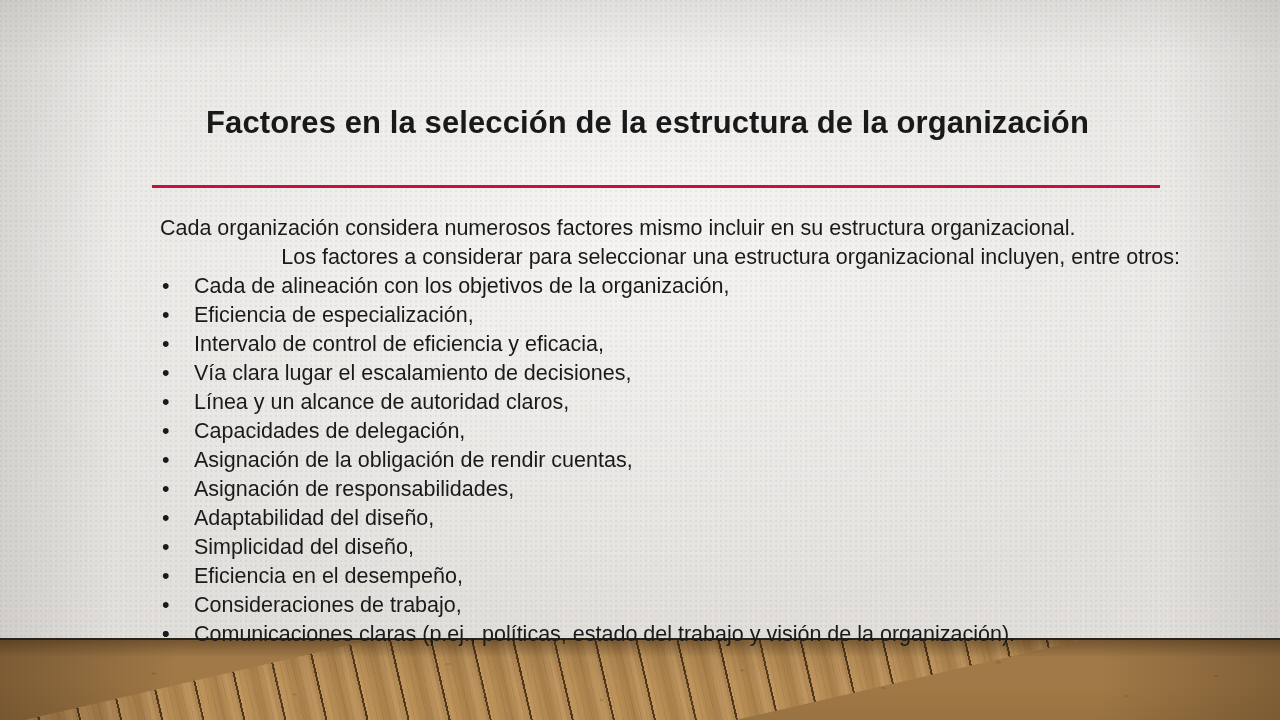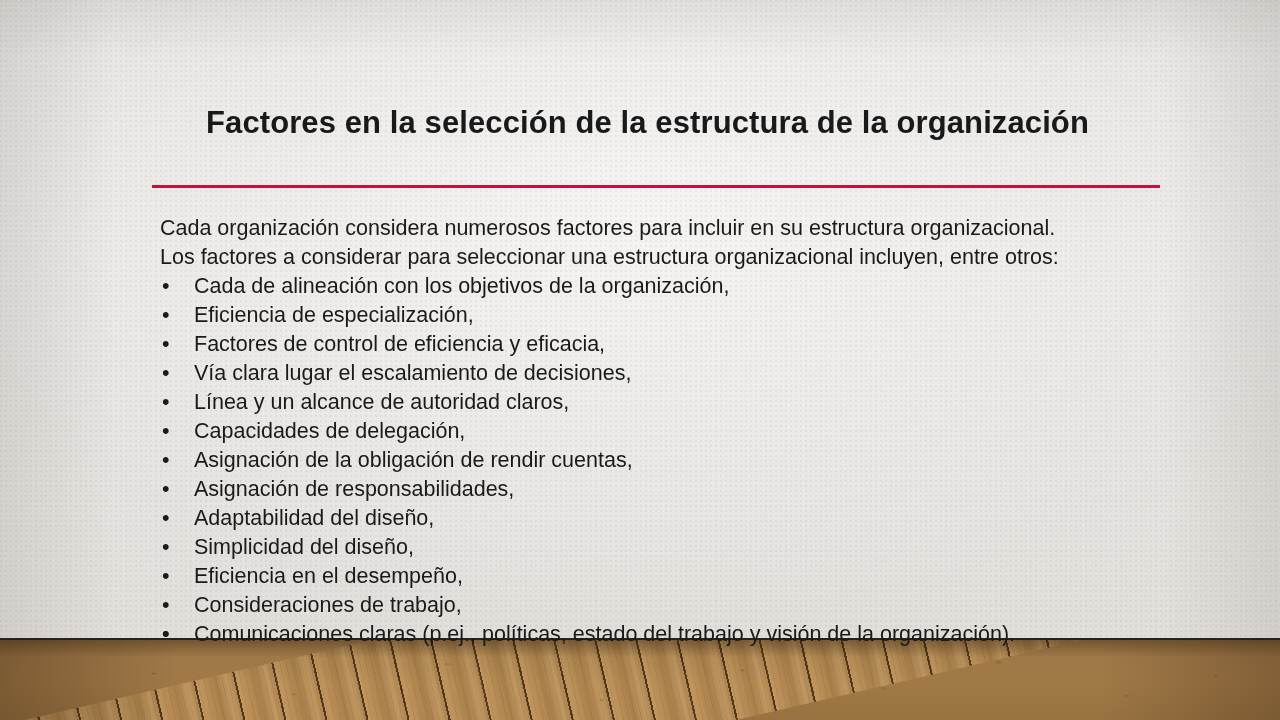--- a/index.html
+++ b/index.html
@@ -146,21 +146,21 @@
     font-size: 21.5px;
     line-height: 29px;
   }
   .lead {
     margin: 0;
     text-align: justify;
     text-justify: inter-word;
   }
   .lead .last-line {
     display: block;
-    text-align: left;
+    text-align: right;
   }
   ul.bullets {
     list-style: none;
     margin: 0;
     padding: 0;
   }
   ul.bullets li {
     position: relative;
     padding-left: 34px;
     line-height: 29px;
@@ -191,27 +191,27 @@
     <div class="floor-knots"></div>
     <div class="floor-shade"></div>
   </div>
 
   <h1 class="title">Factores en la selección de la estructura de la organización</h1>
 
   <div class="rule"></div>
 
   <div class="body">
     <p class="lead">
-      <span>Cada organización considera numerosos factores para incluir en su estructura organizacional.</span>
+      <span>Cada organización considera numerosos factores mismo incluir en su estructura organizacional.</span>
       <span class="last-line">Los factores a considerar para seleccionar una estructura organizacional incluyen, entre otros:</span>
     </p>
     <ul class="bullets">
         <li><span class="dot">•</span><span>Cada de alineación con los objetivos de la organización,</span></li>
         <li><span class="dot">•</span><span>Eficiencia de especialización,</span></li>
-        <li><span class="dot">•</span><span>Factores de control de eficiencia y eficacia,</span></li>
+        <li><span class="dot">•</span><span>Intervalo de control de eficiencia y eficacia,</span></li>
         <li><span class="dot">•</span><span>Vía clara lugar el escalamiento de decisiones,</span></li>
         <li><span class="dot">•</span><span>Línea y un alcance de autoridad claros,</span></li>
         <li><span class="dot">•</span><span>Capacidades de delegación,</span></li>
         <li><span class="dot">•</span><span>Asignación de la obligación de rendir cuentas,</span></li>
         <li><span class="dot">•</span><span>Asignación de responsabilidades,</span></li>
         <li><span class="dot">•</span><span>Adaptabilidad del diseño,</span></li>
         <li><span class="dot">•</span><span>Simplicidad del diseño,</span></li>
         <li><span class="dot">•</span><span>Eficiencia en el desempeño,</span></li>
         <li><span class="dot">•</span><span>Consideraciones de trabajo,</span></li>
         <li><span class="dot">•</span></li>

